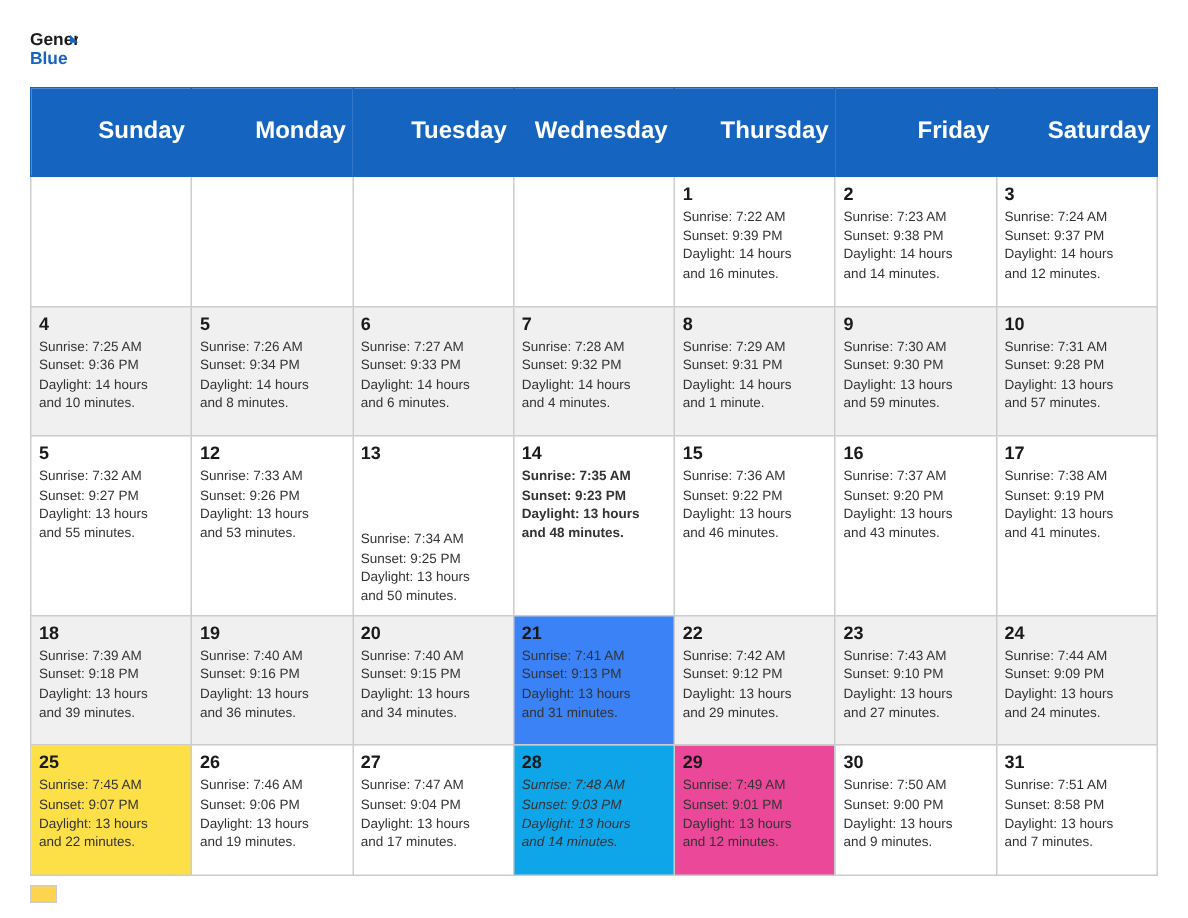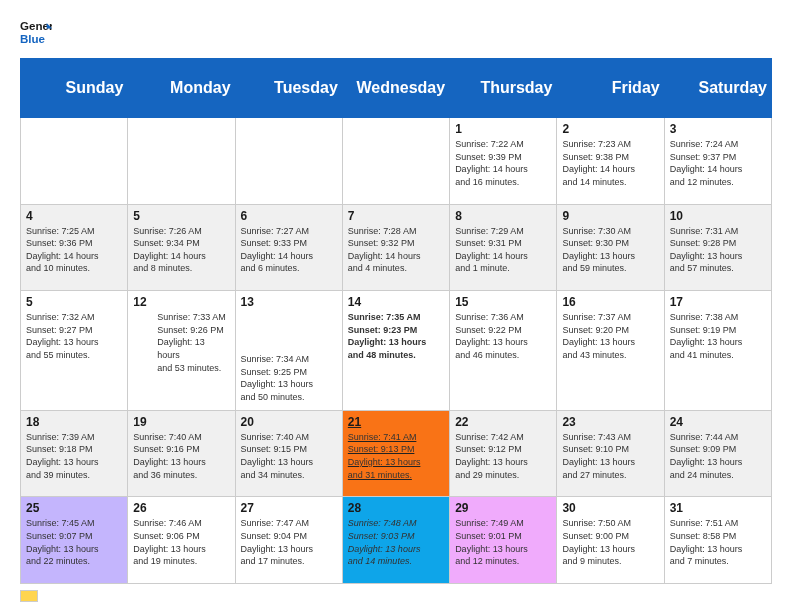--- a/index.html
+++ b/index.html
@@ -220,21 +220,21 @@
         <tr>
           <td style="background: rgb(255, 255, 255);">
             <span class="day-num">5</span>
             <div class="day-info" style="white-space: pre-line;">Sunrise: 7:32 AM
 Sunset: 9:27 PM
 Daylight: 13 hours
 and 55 minutes.</div>
           </td>
           <td style="background: rgb(255, 255, 255);">
             <span class="day-num">12</span>
-            <div class="day-info" style="white-space: pre-line; margin-left: 24px;">Sunrise: 7:33 AM
+            <div class="day-info" style="white-space: pre-line;">Sunrise: 7:33 AM
 Sunset: 9:26 PM
 Daylight: 13 hours
 and 53 minutes.</div>
           </td>
           <td style="background: rgb(255, 255, 255);">
             <span class="day-num">13</span>
             <div class="day-info" style="white-space: pre-line; margin-top: 44px;">Sunrise: 7:34 AM
 Sunset: 9:25 PM
 Daylight: 13 hours
 and 50 minutes.</div>
@@ -283,21 +283,21 @@
 Daylight: 13 hours
 and 36 minutes.</div>
           </td>
           <td style="background: rgb(240, 240, 240);">
             <span class="day-num">20</span>
             <div class="day-info" style="white-space: pre-line;">Sunrise: 7:40 AM
 Sunset: 9:15 PM
 Daylight: 13 hours
 and 34 minutes.</div>
           </td>
-          <td style="background: #f97316; text-decoration: underline;">
+          <td style="background: #3b82f6;">
             <span class="day-num">21</span>
             <div class="day-info" style="white-space: pre-line;">Sunrise: 7:41 AM
 Sunset: 9:13 PM
 Daylight: 13 hours
 and 31 minutes.</div>
           </td>
           <td style="background: rgb(240, 240, 240);">
             <span class="day-num">22</span>
             <div class="day-info" style="white-space: pre-line;">Sunrise: 7:42 AM
 Sunset: 9:12 PM
@@ -313,21 +313,21 @@
           </td>
           <td style="background: rgb(240, 240, 240);">
             <span class="day-num">24</span>
             <div class="day-info" style="white-space: pre-line;">Sunrise: 7:44 AM
 Sunset: 9:09 PM
 Daylight: 13 hours
 and 24 minutes.</div>
           </td>
         </tr>
         <tr>
-          <td style="background: #c4b5fd;">
+          <td style="background: #fde047;">
             <span class="day-num">25</span>
             <div class="day-info" style="white-space: pre-line;">Sunrise: 7:45 AM
 Sunset: 9:07 PM
 Daylight: 13 hours
 and 22 minutes.</div>
           </td>
           <td style="background: rgb(255, 255, 255);">
             <span class="day-num">26</span>
             <div class="day-info" style="white-space: pre-line;">Sunrise: 7:46 AM
 Sunset: 9:06 PM
@@ -341,21 +341,21 @@
 Daylight: 13 hours
 and 17 minutes.</div>
           </td>
           <td style="background: #0ea5e9;">
             <span class="day-num">28</span>
             <div class="day-info" style="white-space: pre-line; font-style: italic;">Sunrise: 7:48 AM
 Sunset: 9:03 PM
 Daylight: 13 hours
 and 14 minutes.</div>
           </td>
-          <td style="background: #f0abfc;">
+          <td style="background: #ec4899;">
             <span class="day-num">29</span>
             <div class="day-info" style="white-space: pre-line;">Sunrise: 7:49 AM
 Sunset: 9:01 PM
 Daylight: 13 hours
 and 12 minutes.</div>
           </td>
           <td style="background: rgb(255, 255, 255);">
             <span class="day-num">30</span>
             <div class="day-info" style="white-space: pre-line;">Sunrise: 7:50 AM
 Sunset: 9:00 PM

